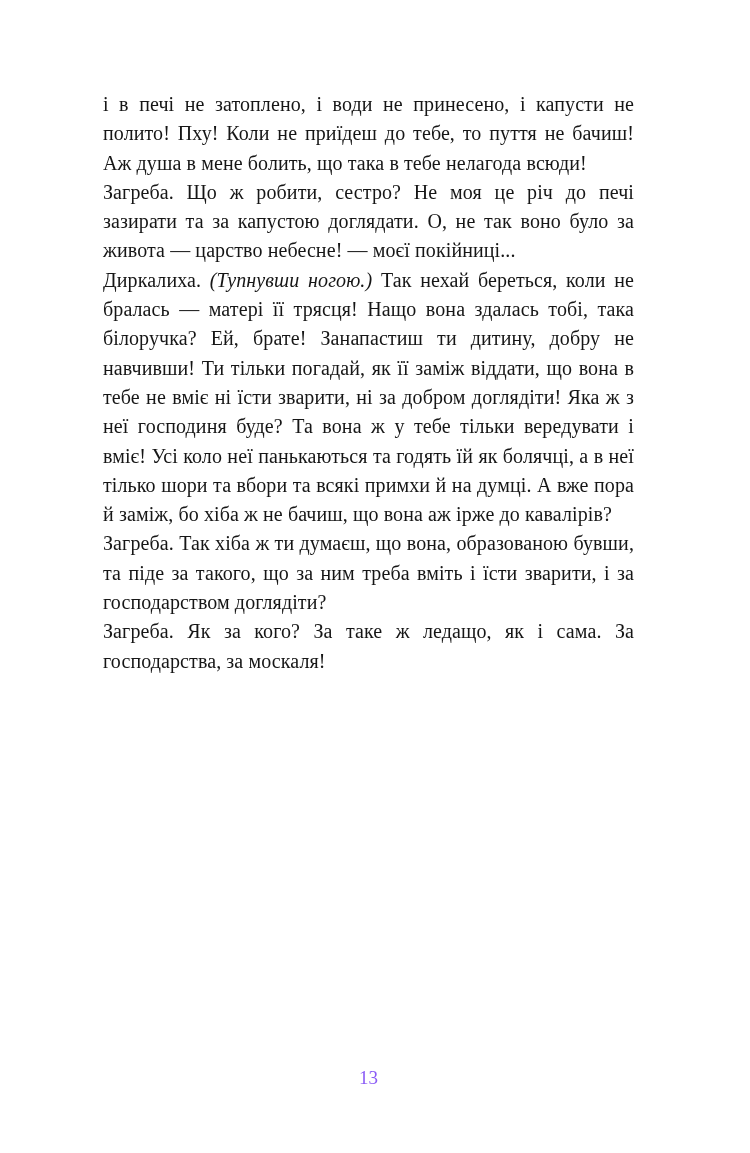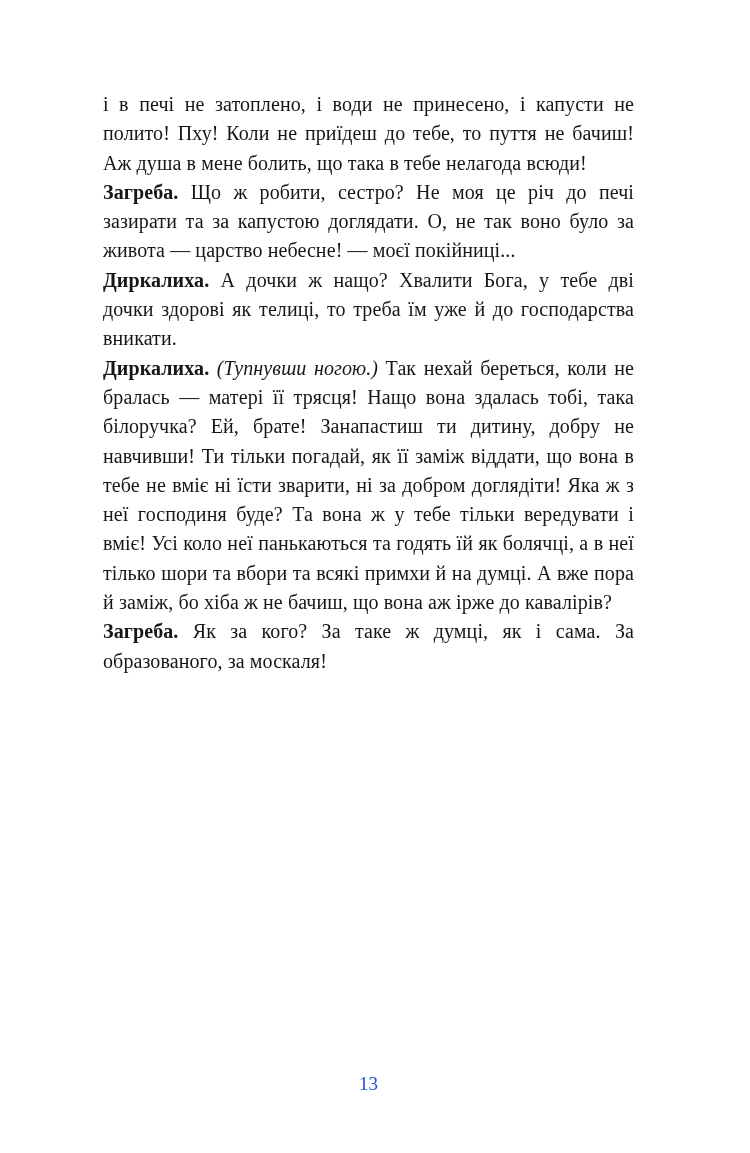--- a/index.html
+++ b/index.html
@@ -24,59 +24,59 @@
     font-size: 20px;
     line-height: 29.3px;
     text-align: justify;
     letter-spacing: 0.1px;
   }
   .para {
     margin: 0;
     padding: 0;
   }
   .speaker {
-    font-weight: bold;
+    font-weight: normal;
     font-style: normal;
   }
   .direction {
     font-style: italic;
   }
   .body-text {
     font-weight: normal;
     font-style: normal;
   }
   .page-footer {
     position: absolute;
     left: 103px;
     width: 531px;
-    bottom: 58px;
+    bottom: 64px;
     text-align: center;
     font-size: 19px;
-    color: #1d4ed8;
+    color: #8b5cf6;
   }
 </style>
 </head>
 <body>
 
 <div class="page">
 
   <main class="text-block">
 
     <p class="para"><span class="body-text">і в печі не затоплено, і води не принесено, і капусти не полито! Пху! Коли не приїдеш до тебе, то пуття не бачиш! Аж душа в мене болить, що така в тебе нелагода всюди!</span></p>
 
     <p class="para"><b class="speaker">Загреба.</b> <span class="body-text">Що ж робити, сестро? Не моя це річ до печі зазирати та за капустою доглядати. О, не так воно було за живота — царство небесне! — моєї покійниці...</span></p>
 
-    <p class="para"><b class="speaker">Диркалиха.</b> <span class="body-text">А дочки ж нащо? Хвалити Бога, у тебе дві дочки здорові як телиці, то треба їм уже й до господарства вникати.</span></p>
 
 
     <p class="para"><b class="speaker">Диркалиха.</b> <i class="direction">(Тупнувши ногою.)</i> <span class="body-text">Так нехай береться, коли не бралась — матері її трясця! Нащо вона здалась тобі, така білоручка? Ей, брате! Занапастиш ти дитину, добру не навчивши! Ти тільки погадай, як її заміж віддати, що вона в тебе не вміє ні їсти зварити, ні за добром доглядіти! Яка ж з неї господиня буде? Та вона ж у тебе тільки вередувати і вміє! Усі коло неї панькаються та годять їй як болячці, а в неї тілько шори та вбори та всякі примхи й на думці. А вже пора й заміж, бо хіба ж не бачиш, що вона аж ірже до кавалірів?</span></p>
 
+    <p class="para"><b class="speaker">Загреба.</b> <span class="body-text">Так хіба ж ти думаєш, що вона, образованою бувши, та піде за такого, що за ним треба вміть і їсти зварити, і за господарством доглядіти?</span></p>
 
 
-    <p class="para"><b class="speaker">Загреба.</b> <span class="body-text">Як за кого? За таке ж думці, як і сама. За образованого, за москаля!</span></p>
+    <p class="para"><b class="speaker">Загреба.</b> <span class="body-text">Як за кого? За таке ж ледащо, як і сама. За господарства, за москаля!</span></p>
 
 
   </main>
 
   <footer class="page-footer">
     <span>13</span>
   </footer>
 
 </div>
 

